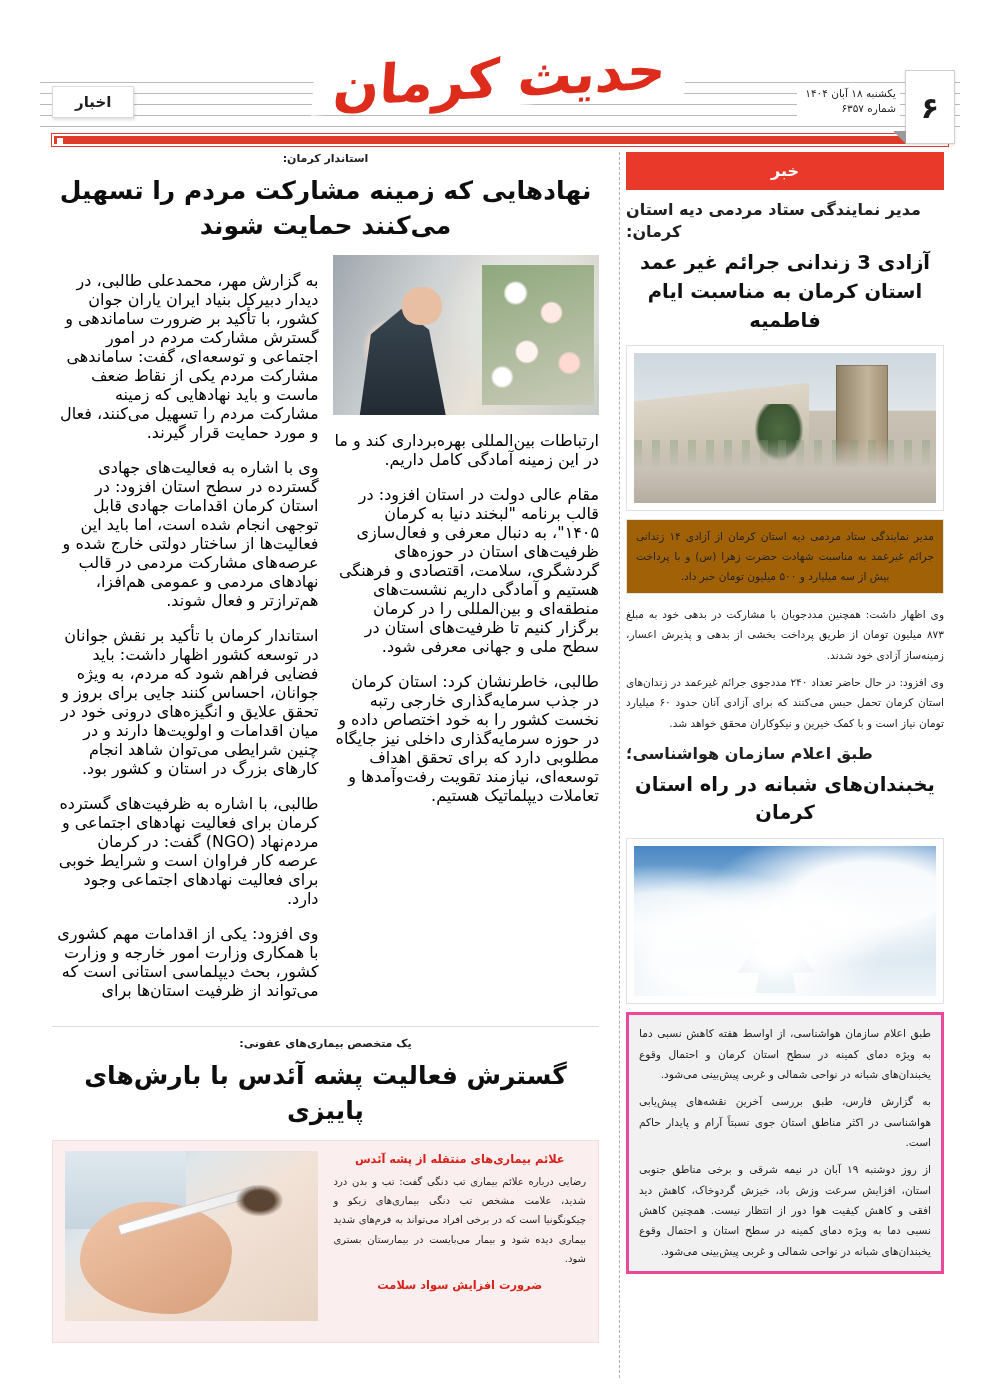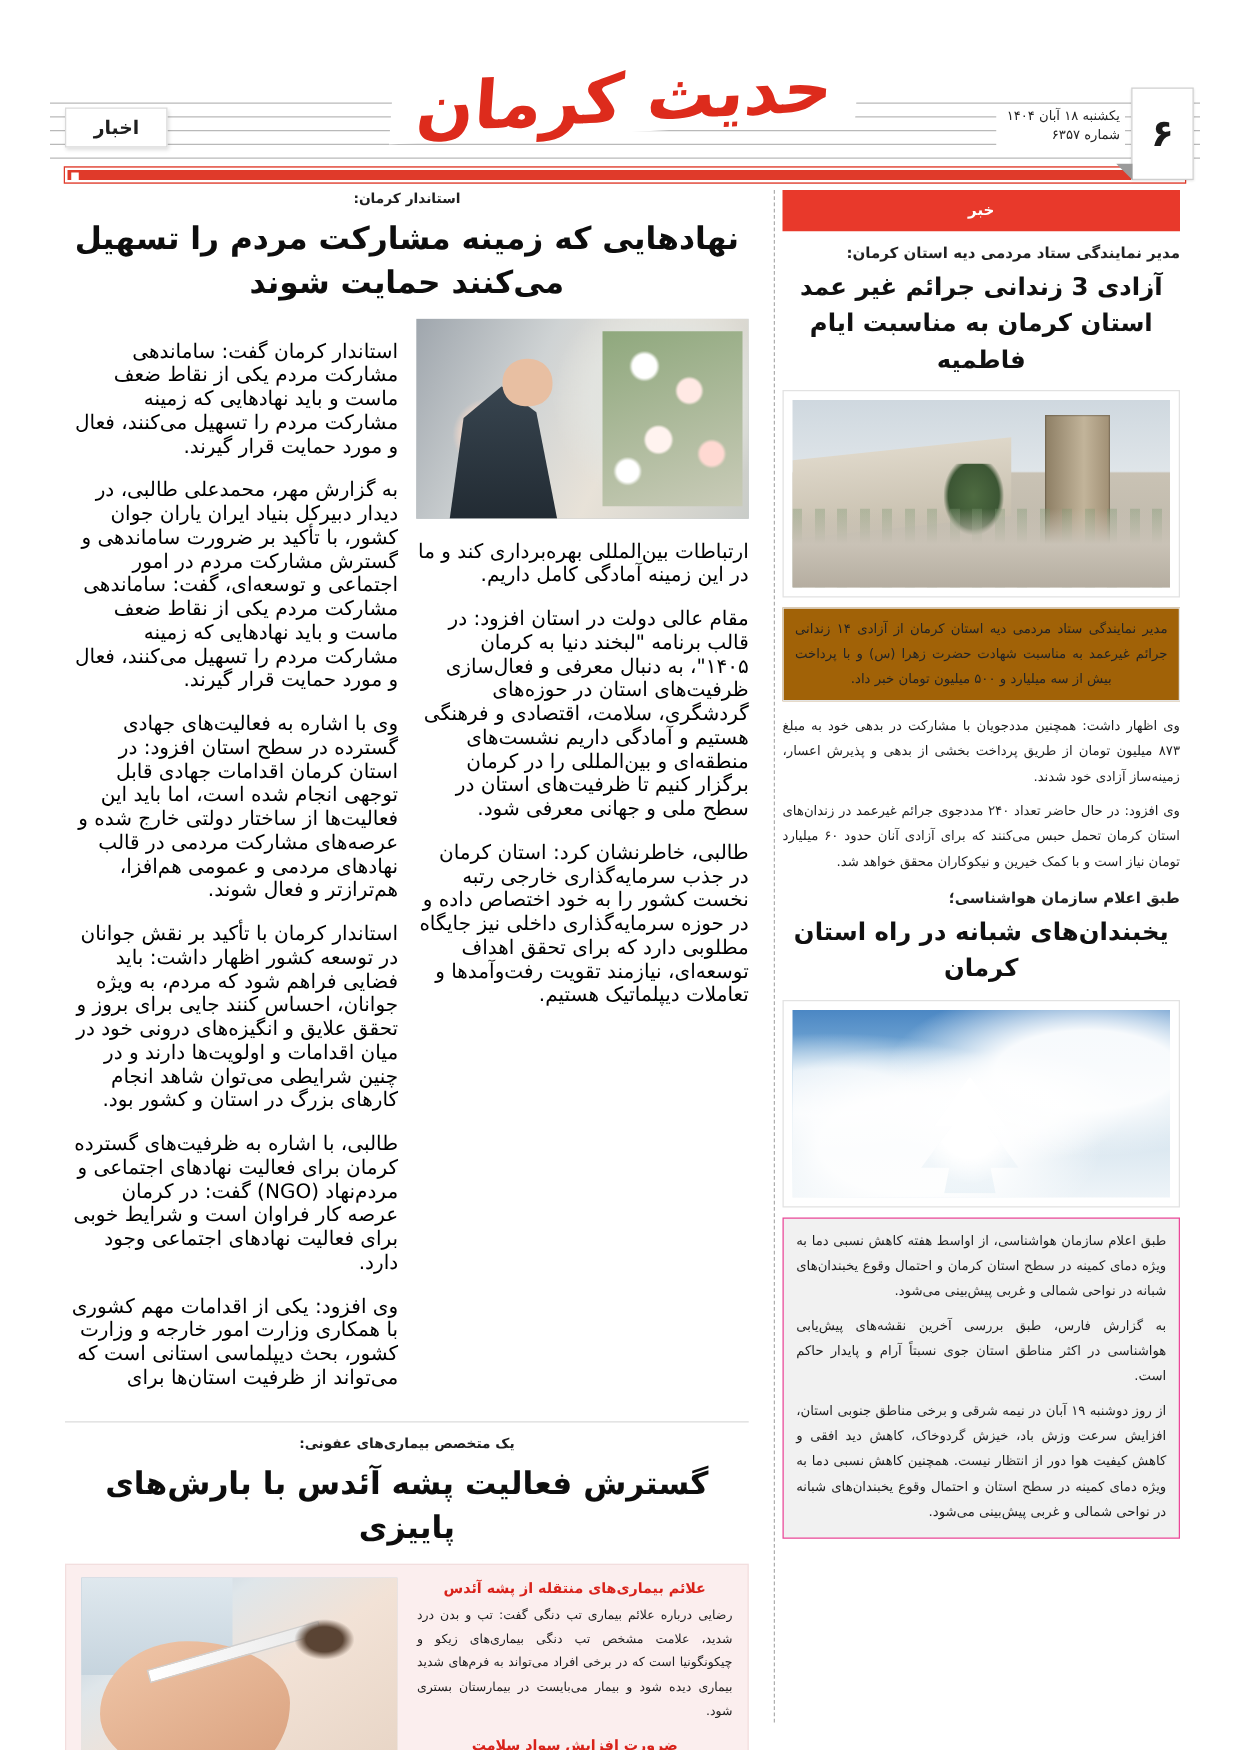--- a/index.html
+++ b/index.html
@@ -162,28 +162,28 @@
   .col-left {
     flex: 1 1 auto;
     box-sizing: border-box;
   }
 
   
   .khabar-banner {
     background: #e8392b;
     color: #ffffff;
     text-align: center;
-    font-size: 12px;
+    font-size: 16px;
     font-weight: 700;
     padding: 9px 0 10px;
     letter-spacing: 2px;
   }
   .kicker {
-    text-align: right;
-    font-size: 12px;
+    text-align: left;
+    font-size: 16px;
     color: #222;
     font-weight: 700;
     margin: 9px 0 5px;
     line-height: 1.4;
   }
   .headline-sm {
     text-align: center;
     font-size: 19.5px;
     font-weight: 700;
     color: #111;
@@ -280,21 +280,21 @@
     font-size: 10.6px;
     line-height: 1.85;
     color: #242424;
     padding: 7px 9px;
     text-align: justify;
     text-align-last: center;
     margin-bottom: 10px;
   }
   .body-box {
     background: #f1f1f1;
-    border: 1px solid #ec4899;
+    border: 3px solid #ec4899;
     padding: 8px 10px 10px;
     margin-bottom: 14px;
   }
   .body-box p,
   .col-body p {
     margin: 0 0 7px;
     font-size: 10.6px;
     line-height: 1.92;
     color: #1d1d1d;
     text-align: justify;
@@ -559,21 +559,20 @@
             <div class="lead-photo">
               <div class="face"></div>
               <div class="flowers"></div>
             </div>
             <p>ارتباطات بین‌المللی بهره‌برداری کند و ما در این زمینه آمادگی کامل داریم.</p>
             <p>مقام عالی دولت در استان افزود: در قالب برنامه "لبخند دنیا به کرمان ۱۴۰۵"، به دنبال معرفی و فعال‌سازی ظرفیت‌های استان در حوزه‌های گردشگری، سلامت، اقتصادی و فرهنگی هستیم و آمادگی داریم نشست‌های منطقه‌ای و بین‌المللی را در کرمان برگزار کنیم تا ظرفیت‌های استان در سطح ملی و جهانی معرفی شود.</p>
             <p>طالبی، خاطرنشان کرد: استان کرمان در جذب سرمایه‌گذاری خارجی رتبه نخست کشور را به خود اختصاص داده و در حوزه سرمایه‌گذاری داخلی نیز جایگاه مطلوبی دارد که برای تحقق اهداف توسعه‌ای، نیازمند تقویت رفت‌وآمدها و تعاملات دیپلماتیک هستیم.</p>
           </div>
 
           <div class="tc-col">
-            <p>استاندار کرمان گفت: ساماندهی مشارکت مردم یکی از نقاط ضعف ماست و باید نهادهایی که زمینه مشارکت مردم را تسهیل می‌کنند، فعال و مورد حمایت قرار گیرند.</p>
             <p>به گزارش مهر، محمدعلی طالبی، در دیدار دبیرکل بنیاد ایران یاران جوان کشور، با تأکید بر ضرورت ساماندهی و گسترش مشارکت مردم در امور اجتماعی و توسعه‌ای، گفت: ساماندهی مشارکت مردم یکی از نقاط ضعف ماست و باید نهادهایی که زمینه مشارکت مردم را تسهیل می‌کنند، فعال و مورد حمایت قرار گیرند.</p>
             <p>وی با اشاره به فعالیت‌های جهادی گسترده در سطح استان افزود: در استان کرمان اقدامات جهادی قابل توجهی انجام شده است، اما باید این فعالیت‌ها از ساختار دولتی خارج شده و عرصه‌های مشارکت مردمی در قالب نهادهای مردمی و عمومی هم‌افزا، هم‌ترازتر و فعال شوند.</p>
             <p>استاندار کرمان با تأکید بر نقش جوانان در توسعه کشور اظهار داشت: باید فضایی فراهم شود که مردم، به ویژه جوانان، احساس کنند جایی برای بروز و تحقق علایق و انگیزه‌های درونی خود در میان اقدامات و اولویت‌ها دارند و در چنین شرایطی می‌توان شاهد انجام کارهای بزرگ در استان و کشور بود.</p>
             <p>طالبی، با اشاره به ظرفیت‌های گسترده کرمان برای فعالیت نهادهای اجتماعی و مردم‌نهاد (NGO) گفت: در کرمان عرصه کار فراوان است و شرایط خوبی برای فعالیت نهادهای اجتماعی وجود دارد.</p>
             <p>وی افزود: یکی از اقدامات مهم کشوری با همکاری وزارت امور خارجه و وزارت کشور، بحث دیپلماسی استانی است که می‌تواند از ظرفیت استان‌ها برای</p>
           </div>
         </div>
       </div>
 
       <div class="dengue-wrap">

